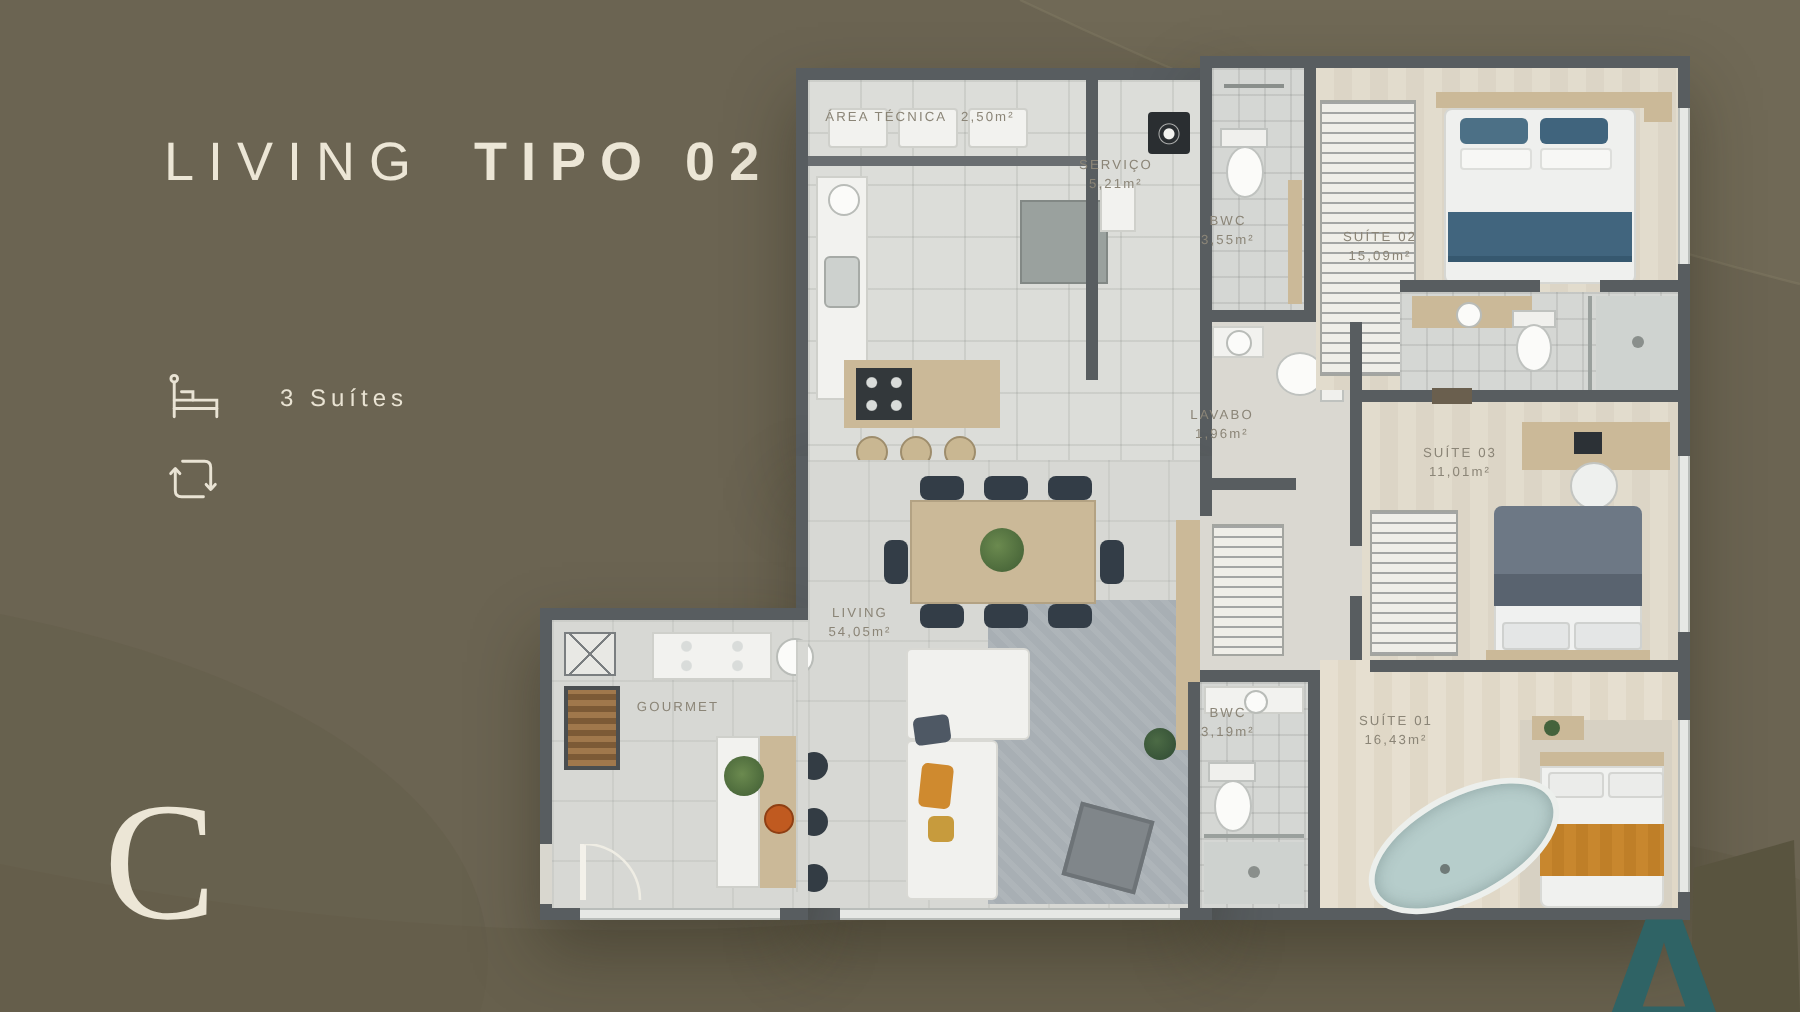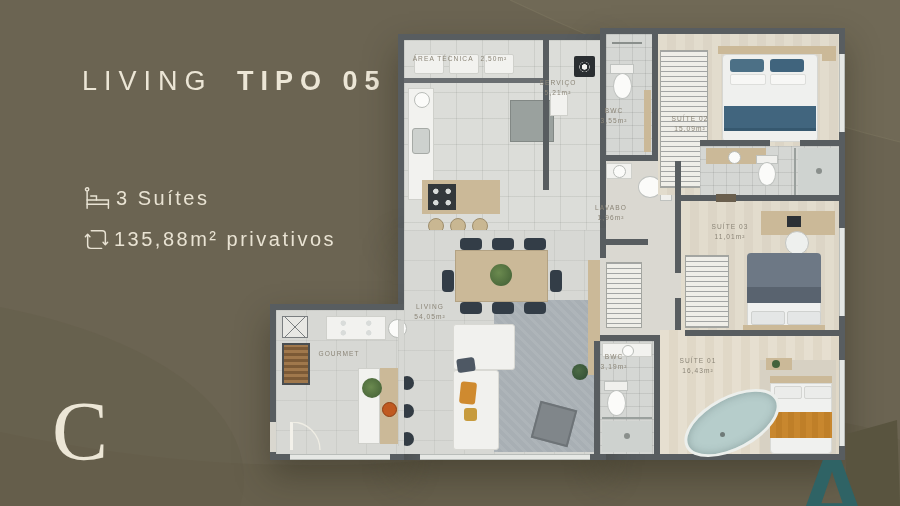--- a/index.html
+++ b/index.html
@@ -6,21 +6,21 @@
   body{
     width:900px;height:506px;overflow:hidden;position:relative;
     background:#6b6452;
     font-family:"Liberation Sans", sans-serif;
   }
   .a{position:absolute;}
   
   .title{position:absolute;left:82px;top:66px;color:#ece6d6;font-size:27px;letter-spacing:7px;white-space:nowrap;}
   .title .lt{font-weight:300;}
   .title .bd{font-weight:700;margin-left:10px;}
-  .feature{position:absolute;left:84px;display:flex;align-items:center;gap:5px;color:#e9e3d3;font-size:20px;letter-spacing:2.5px;}
+  .feature{position:absolute;left:84px;display:flex;align-items:center;gap:29px;color:#e9e3d3;font-size:12px;letter-spacing:2.5px;}
   .brand-c{position:absolute;left:52px;top:390px;font-family:"Liberation Serif", serif;font-size:84px;color:#ece6d6;line-height:1;}
   
   .plan{position:absolute;left:270px;top:28px;width:578px;height:432px;}
   .slab{position:absolute;background:#585d60;box-shadow:0 16px 32px rgba(35,31,18,.38);z-index:0;}
   .room{position:absolute;z-index:1;}
   .w{position:absolute;background:#585d60;z-index:2;}
   .patch{position:absolute;z-index:3;}
   .win{position:absolute;z-index:3;background:linear-gradient(90deg,#b9bdba 0 1px,#e6e8e5 1px 5px,#b9bdba 5px 6px);}
   .winh{position:absolute;z-index:3;background:linear-gradient(180deg,#b9bdba 0 1px,#e6e8e5 1px 5px,#b9bdba 5px 6px);}
   .f-tile{background-color:#dcddd9;background-image:linear-gradient(rgba(110,115,110,.14) 1px,transparent 1px),linear-gradient(90deg,rgba(110,115,110,.14) 1px,transparent 1px);background-size:26px 26px;}
@@ -47,42 +47,41 @@
 
 <svg class="a" width="900" height="506" viewBox="0 0 900 506" style="left:0;top:0;">
   <path d="M510,0 C640,62 780,112 900,142 L900,0 Z" fill="#756e5a" opacity="0.55"></path>
   <path d="M0,432 C240,482 430,470 640,432 C780,406 860,420 900,440 L900,506 L0,506 Z" fill="#615b47" opacity="0.40"></path>
   <path d="M-40,300 C170,332 265,420 240,506 L-40,506 Z" fill="#635d49" opacity="0.45"></path>
   <path d="M510,0 C640,62 780,112 900,142" fill="none" stroke="#7d7661" stroke-width="1.2" opacity="0.6"></path>
 </svg>
 
 <div class="title">
   <span class="lt">LIVING</span>
-  <span class="bd">TIPO 05</span>
+  <span class="bd">TIPO 02</span>
 </div>
 
 <div class="feature" style="top:186px;">
   <svg viewBox="0 0 26 24" width="27" height="25" fill="none" stroke="#e9e3d4" stroke-width="1.4" stroke-linecap="round">
     <circle cx="3" cy="3.2" r="1.6"></circle>
     <path d="M3 5.4 V21.5"></path>
     <path d="M3 13.5 H23.5 V21.5"></path>
     <path d="M3 17.5 H23.5"></path>
     <path d="M6.5 9.5 H12 V13.5"></path>
   </svg>
   <span>3 Suítes</span>
 </div>
 
 <div class="feature" style="top:227px;">
   <svg viewBox="0 0 24 24" width="25" height="25" fill="none" stroke="#e9e3d4" stroke-width="1.4" stroke-linecap="round" stroke-linejoin="round">
     <path d="M7 3.5 H17.5 Q20.5 3.5 20.5 6.5 V16.5"></path>
     <path d="M17 20.5 H6.5 Q3.5 20.5 3.5 17.5 V7.5"></path>
     <path d="M18.3 14.6 L20.5 17 L22.7 14.6"></path>
     <path d="M5.7 9.4 L3.5 7 L1.3 9.4"></path>
   </svg>
-  <span>135,88m² privativos</span>
 </div>
 
 <div class="brand-c">C</div>
 
 <div class="plan">
 
   <div class="slab" style="left:128px;top:6px;width:208px;height:200px;"></div>
   <div class="slab" style="left:330px;top:0;width:245px;height:432px;"></div>
   <div class="slab" style="left:128px;top:200px;width:208px;height:232px;"></div>
   <div class="slab" style="left:0;top:276px;width:134px;height:156px;"></div>

